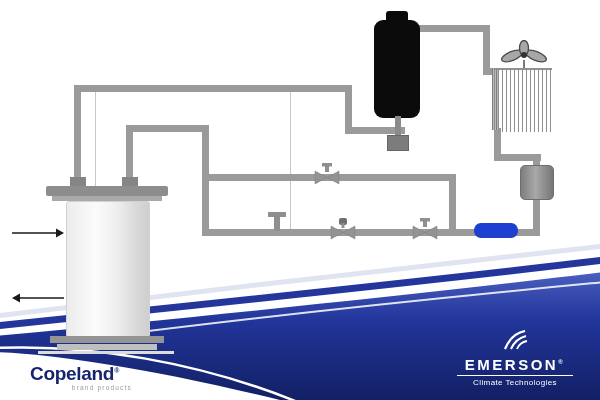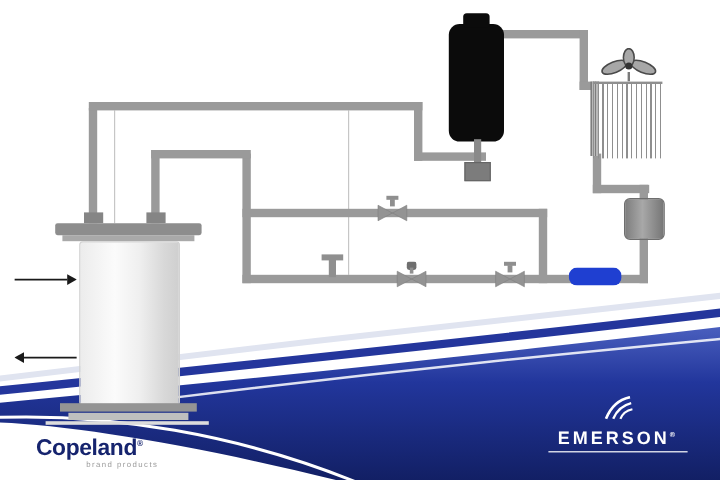--- a/index.html
+++ b/index.html
@@ -158,15 +158,16 @@
   </div>
 
   <div class="emerson">
     <svg width="26" height="20" viewBox="0 0 26 20">
       <path d="M3 19 C7 9 13 3 23 1" stroke="#ffffff" stroke-width="2.2" fill="none"></path>
       <path d="M9 19 C12 12 16 8 24 6" stroke="#ffffff" stroke-width="2" fill="none"></path>
       <path d="M15 19 C17 14 20 12 25 11" stroke="#ffffff" stroke-width="1.8" fill="none"></path>
     </svg>
     <div class="em-word"><span>EMERSON</span><span class="em-sup">®</span></div>
     <div class="em-div"></div>
+    <div class="em-tag">Climate Technologies</div>
   </div>
 
 </div>
 
 </body></html>

